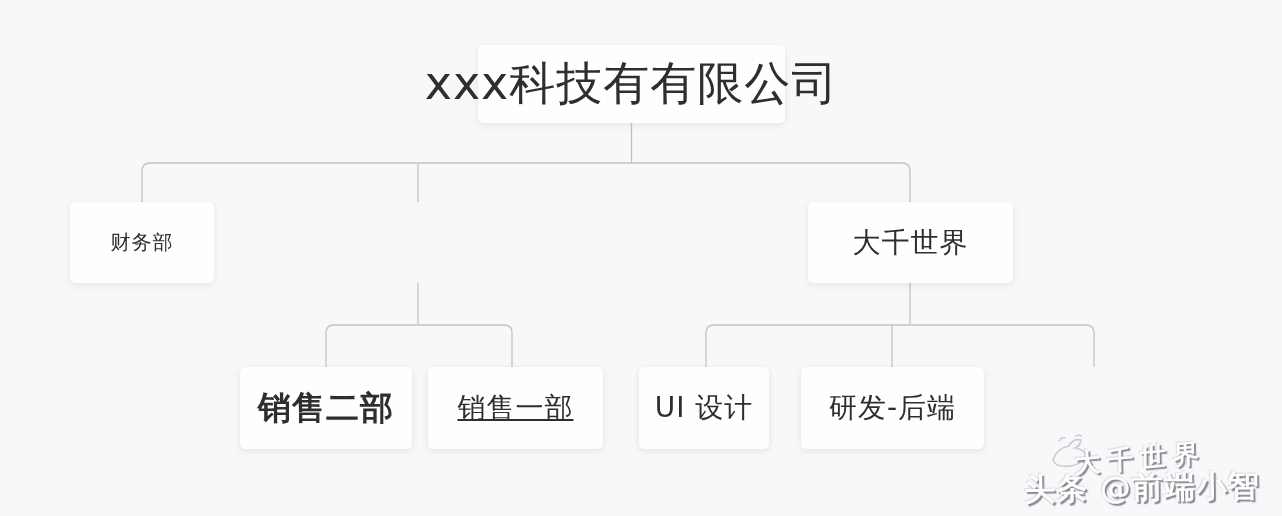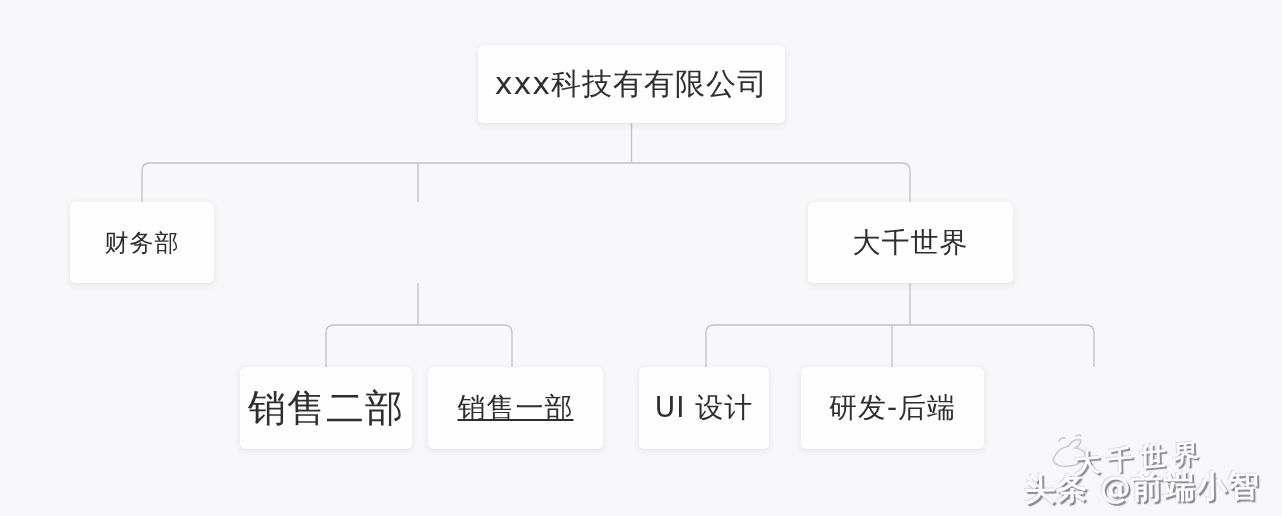--- a/index.html
+++ b/index.html
@@ -23,25 +23,25 @@
     position:absolute;
     background:#fefefe;
     border-radius:5px;
     box-shadow:0 2px 7px rgba(40,40,60,0.09), 0 0 1px rgba(0,0,0,0.05);
     display:flex;align-items:center;justify-content:center;
     color:#2e2e30;
     letter-spacing:1px;
     cursor:default;
     white-space:nowrap;
   }
-  .n-root    {left:478px;top:45px; width:307px;height:78px;font-size:30px;}
-  .n-finance {left:70px;  top:202px;width:144px;height:81px;font-size:24px;}
+  .n-root    {left:478px;top:45px; width:307px;height:78px;font-size:46px;}
+  .n-finance {left:70px;  top:202px;width:144px;height:81px;font-size:20px;}
   .n-sales   {left:349px; top:203px;width:137px;height:80px;font-size:28px;}
   .n-product {left:808px; top:202px;width:205px;height:81px;font-size:28px;}
-  .n-sales2  {left:240px; top:367px;width:172px;height:82px;font-size:38px;}
+  .n-sales2  {left:240px; top:367px;width:172px;height:82px;font-size:33px;font-weight:bold;}
   .n-sales1  {left:428px; top:367px;width:175px;height:82px;font-size:28px;text-decoration:underline;}
   .n-ui      {left:639px; top:367px;width:130px;height:82px;font-size:28px;}
   .n-backend {left:801px; top:367px;width:183px;height:82px;font-size:28px;}
   .n-frontend{left:1003px;top:367px;width:182px;height:82px;font-size:28px;}
 
   
   .watermark{position:absolute;left:1010px;top:425px;width:272px;height:91px;}
   .wm-text{
     position:absolute;
     color:#fdfdfe;

